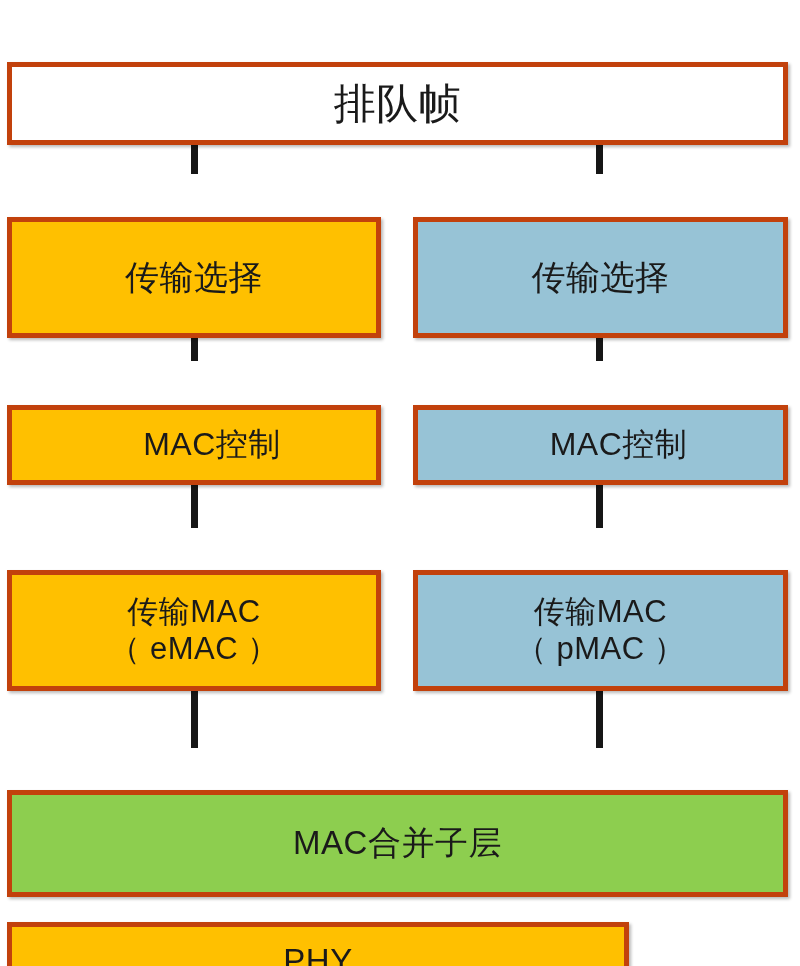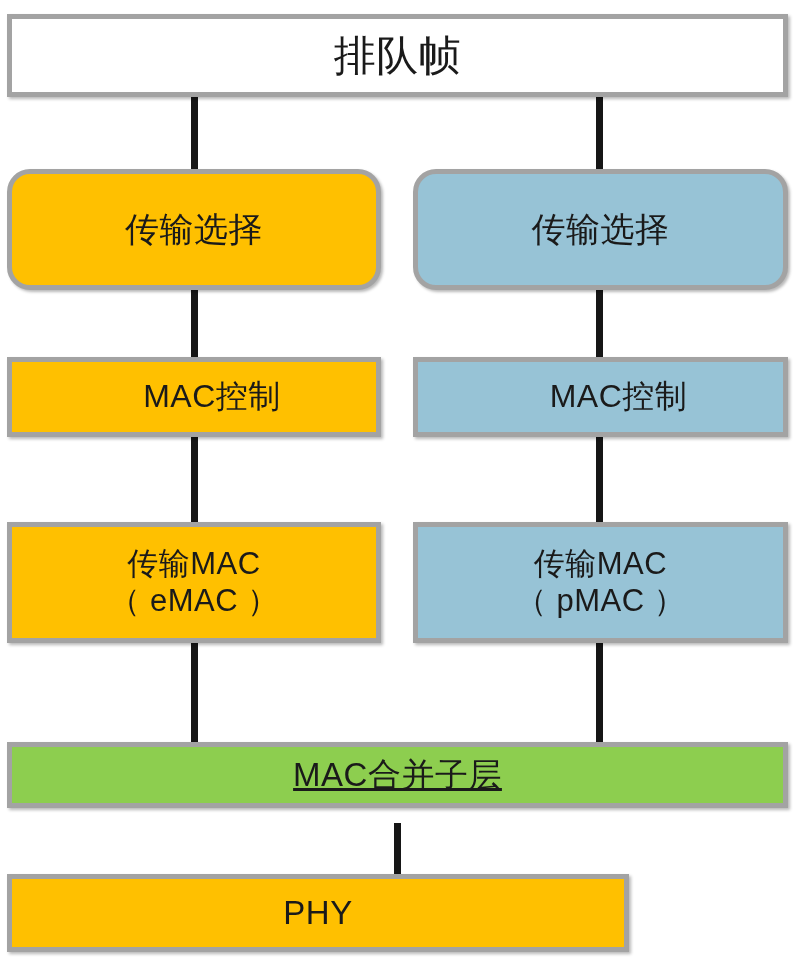--- a/index.html
+++ b/index.html
@@ -15,46 +15,47 @@
     width: 800px;
     height: 966px;
     background: #ffffff;
     overflow: hidden;
   }
 
   
   .node {
     position: absolute;
     box-sizing: border-box;
-    border: 5px solid #a3a3a3;
+    border: 5px solid #c2410c;
     display: flex;
     align-items: center;
     justify-content: center;
     text-align: center;
     color: #1a1a1a;
     line-height: 1.18;
     letter-spacing: 0.5px;
     z-index: 3;
     box-shadow: 2px 2px 3px rgba(0,0,0,0.28);
+    margin-top: 48px;
   }
   .node .label {
     display: block;
     width: 100%;
     padding: 0 6px;
     white-space: pre-line;
   }
 
   .fill-white  { background: #ffffff; }
   .fill-amber  { background: #ffc000; }
   .fill-blue   { background: #97c3d6; }
   .fill-green  { background: #8dce4f; }
 
   
   .t-title   { font-size: 42px; }
-  .t-big     { font-size: 34px; border-radius: 23px; }
+  .t-big     { font-size: 34px; }
   .t-mid     { font-size: 32px; padding-left: 36px; }
   .t-two     { font-size: 31px; }
   .t-bar     { font-size: 33px; }
 
   
   .connector {
     position: absolute;
     background: #161616;
     z-index: 1;
   }
@@ -125,21 +126,21 @@
 
   <div class="node fill-blue t-mid" style="left:413px; top:357px; width:375px; height:80px;">
     <span class="label">MAC控制</span>
   </div>
 
   <div class="node fill-blue t-two" style="left:413px; top:522px; width:375px; height:121px;">
     <span class="label">传输MAC
 （ pMAC ）</span>
   </div>
 
-  <div class="node fill-green t-bar" style="left:7px; top:742px; width:781px; height:66px;text-decoration:underline;">
+  <div class="node fill-green t-bar" style="left:7px; top:742px; width:781px; height:107px;">
     <span class="label">MAC合并子层</span>
   </div>
 
   <div class="node fill-amber t-bar" style="left:7px; top:874px; width:622px; height:78px;">
     <span class="phy-inner">
       <span class="phy-shade" style="left:621px; right:0;"></span>
     </span>
     <span class="label phy-text">PHY</span>
   </div>
 

